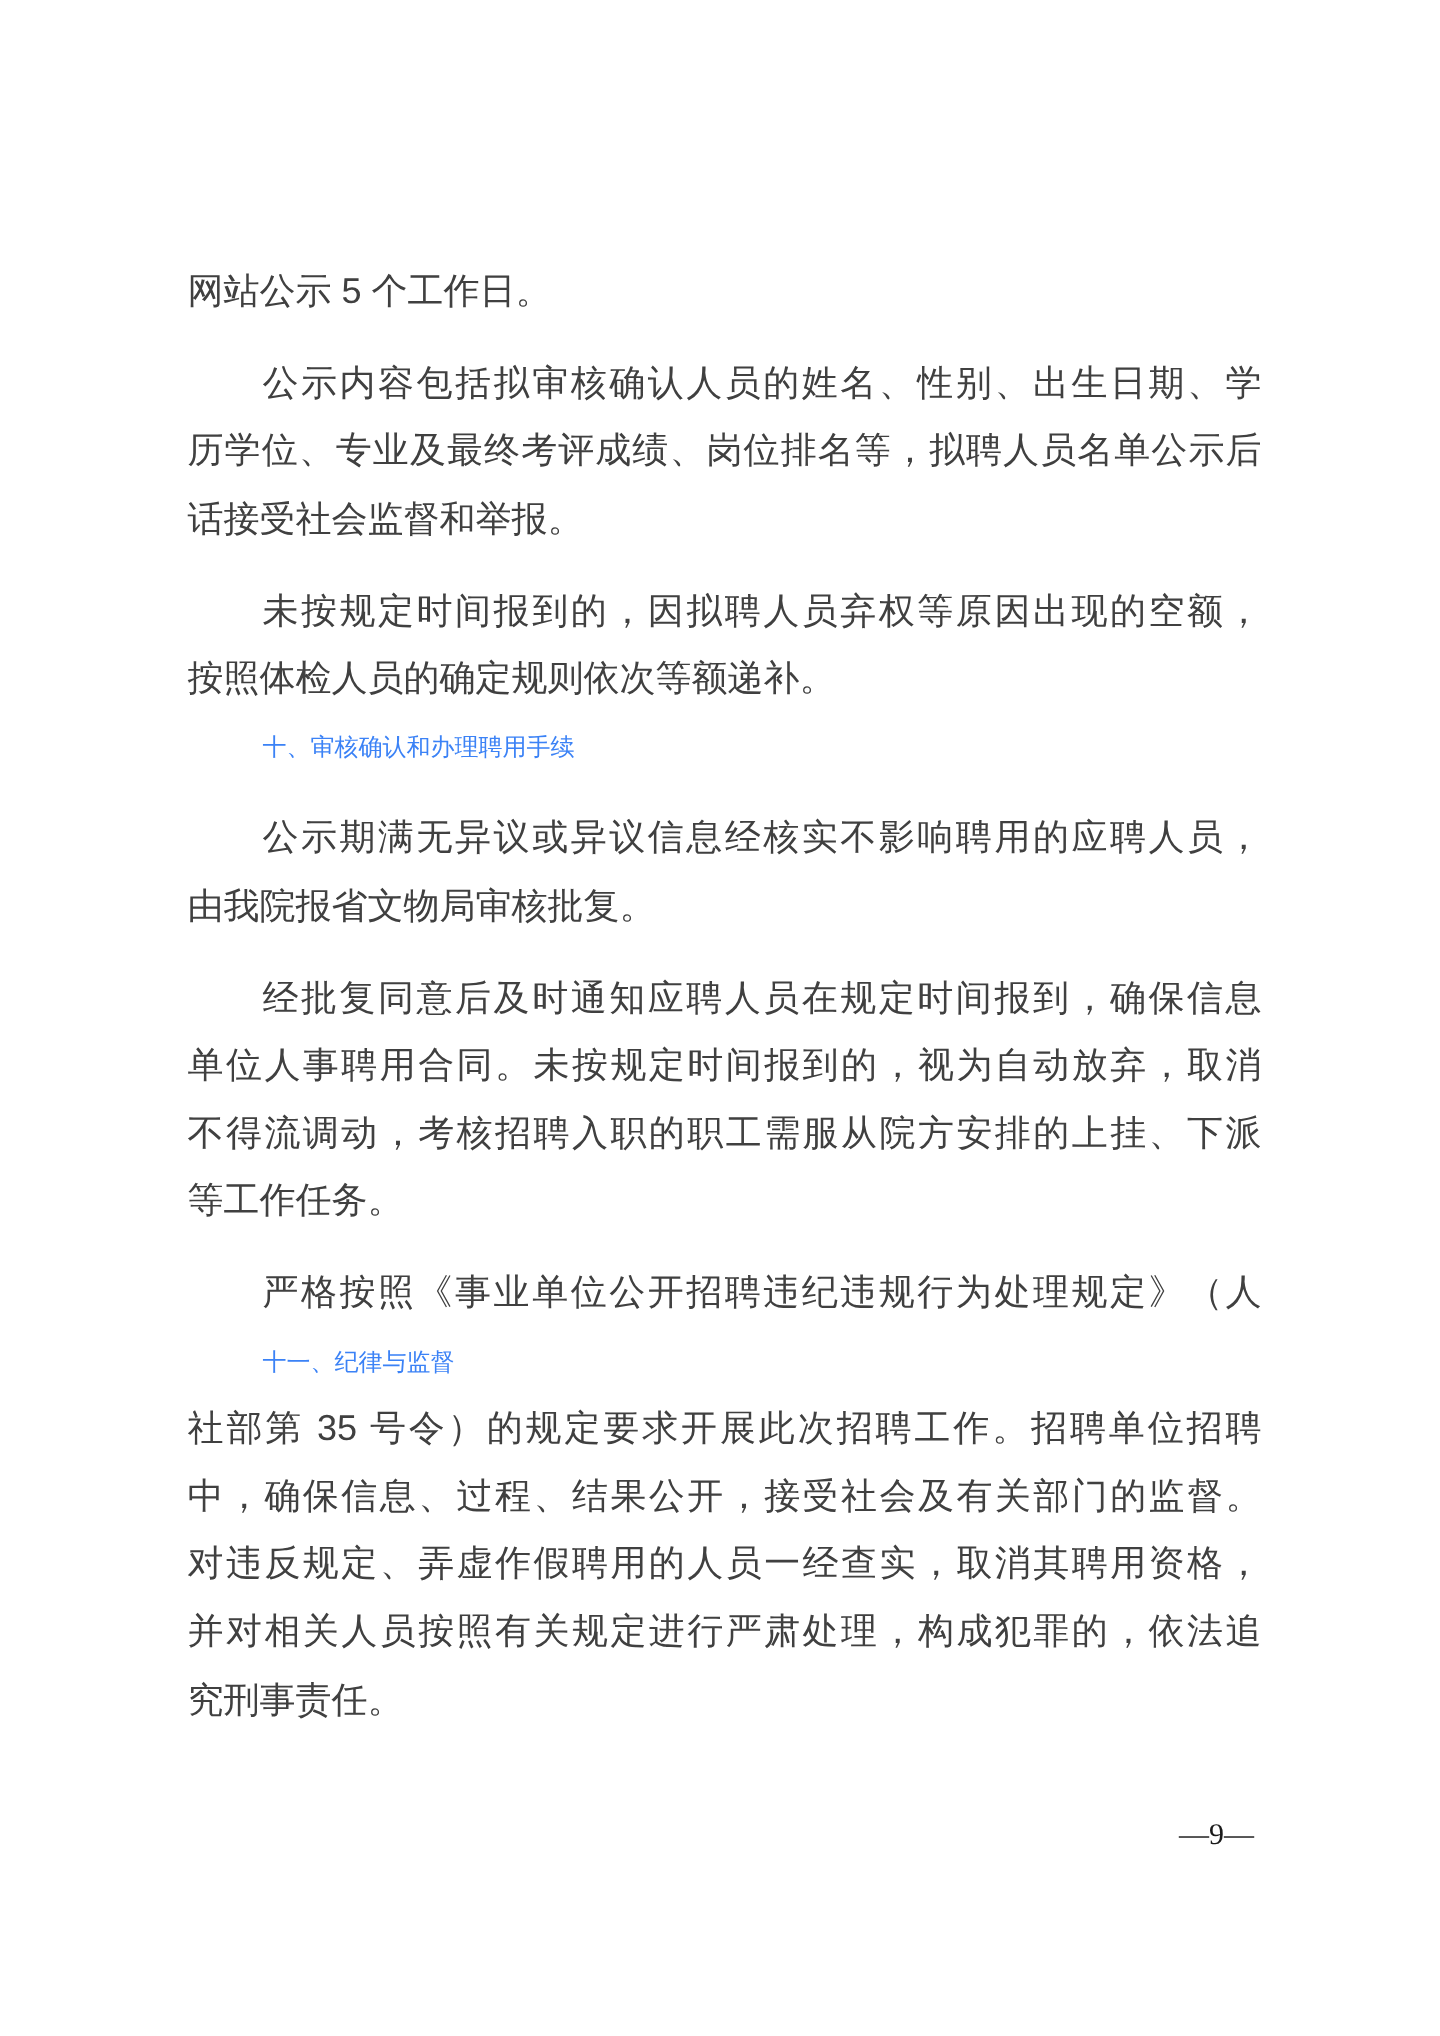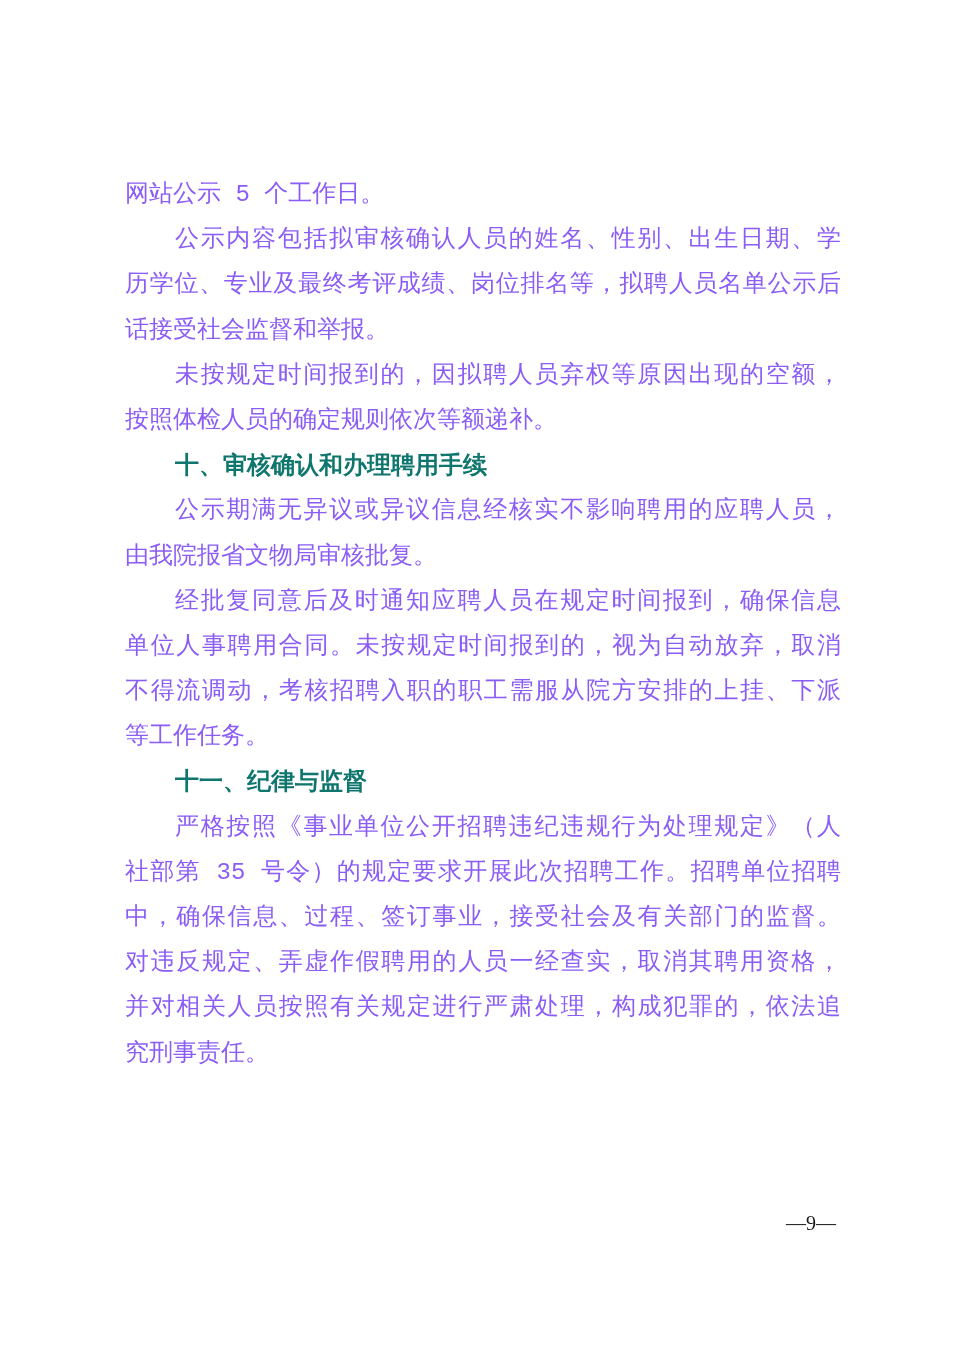--- a/index.html
+++ b/index.html
@@ -2,33 +2,33 @@
 <html><head>
 <meta charset="utf-8">
 <style>
   html, body { margin: 0; padding: 0; background: #ffffff; }
   body { width: 960px; height: 1357px; position: relative; overflow: hidden; }
   .page { position: absolute; left: 125px; top: 172px; width: 716px; }
   .line {
     position: relative;
     height: 45.2px;
     line-height: 45.2px;
-    font-family: Liberation Mono, monospace;
+    font-family: Liberation Sans, sans-serif;
     font-size: 24px;
-    color: #8b5cf6;
+    color: #404040;
     white-space: nowrap;
     letter-spacing: 0px;
   }
   .line.just { text-align: justify; text-align-last: justify; }
-  .line.indent { padding-left: 50px; }
+  .line.indent { padding-left: 50px; margin-top: 16px; }
   .heading {
     font-family: "DejaVu Sans", "Liberation Sans", sans-serif;
-    font-weight: bold;
-    font-size: 24px;
-    color: #0f766e;
+    font-weight: normal;
+    font-size: 16px;
+    color: #3b82f6;
     padding-left: 50px;
   }
   .page-num {
     position: absolute;
     left: 786px;
     top: 1212px;
     font-family: "Liberation Serif", "DejaVu Serif", serif;
     font-size: 20px;
     color: #1a1a1a;
   }
@@ -51,23 +51,23 @@
 
   <div class="line just indent">公示期满无异议或异议信息经核实不影响聘用的应聘人员，</div>
   <div class="line">由我院报省文物局审核批复。</div>
 
   <div class="line just indent">经批复同意后及时通知应聘人员在规定时间报到，确保信息</div>
   <div class="line just">单位人事聘用合同。未按规定时间报到的，视为自动放弃，取消</div>
 
   <div class="line just">不得流调动，考核招聘入职的职工需服从院方安排的上挂、下派</div>
   <div class="line">等工作任务。</div>
 
+  <div class="line just indent">严格按照《事业单位公开招聘违纪违规行为处理规定》（人</div>
+
   <div class="line heading">十一、纪律与监督</div>
-
-  <div class="line just indent">严格按照《事业单位公开招聘违纪违规行为处理规定》（人</div>
   <div class="line just">社部第 35 号令）的规定要求开展此次招聘工作。招聘单位招聘</div>
-  <div class="line just">中，确保信息、过程、签订事业，接受社会及有关部门的监督。</div>
+  <div class="line just">中，确保信息、过程、结果公开，接受社会及有关部门的监督。</div>
   <div class="line just">对违反规定、弄虚作假聘用的人员一经查实，取消其聘用资格，</div>
   <div class="line just">并对相关人员按照有关规定进行严肃处理，构成犯罪的，依法追</div>
   <div class="line">究刑事责任。</div>
 </div>
 
 <div class="page-num">—9—</div>
 
 </body></html>

